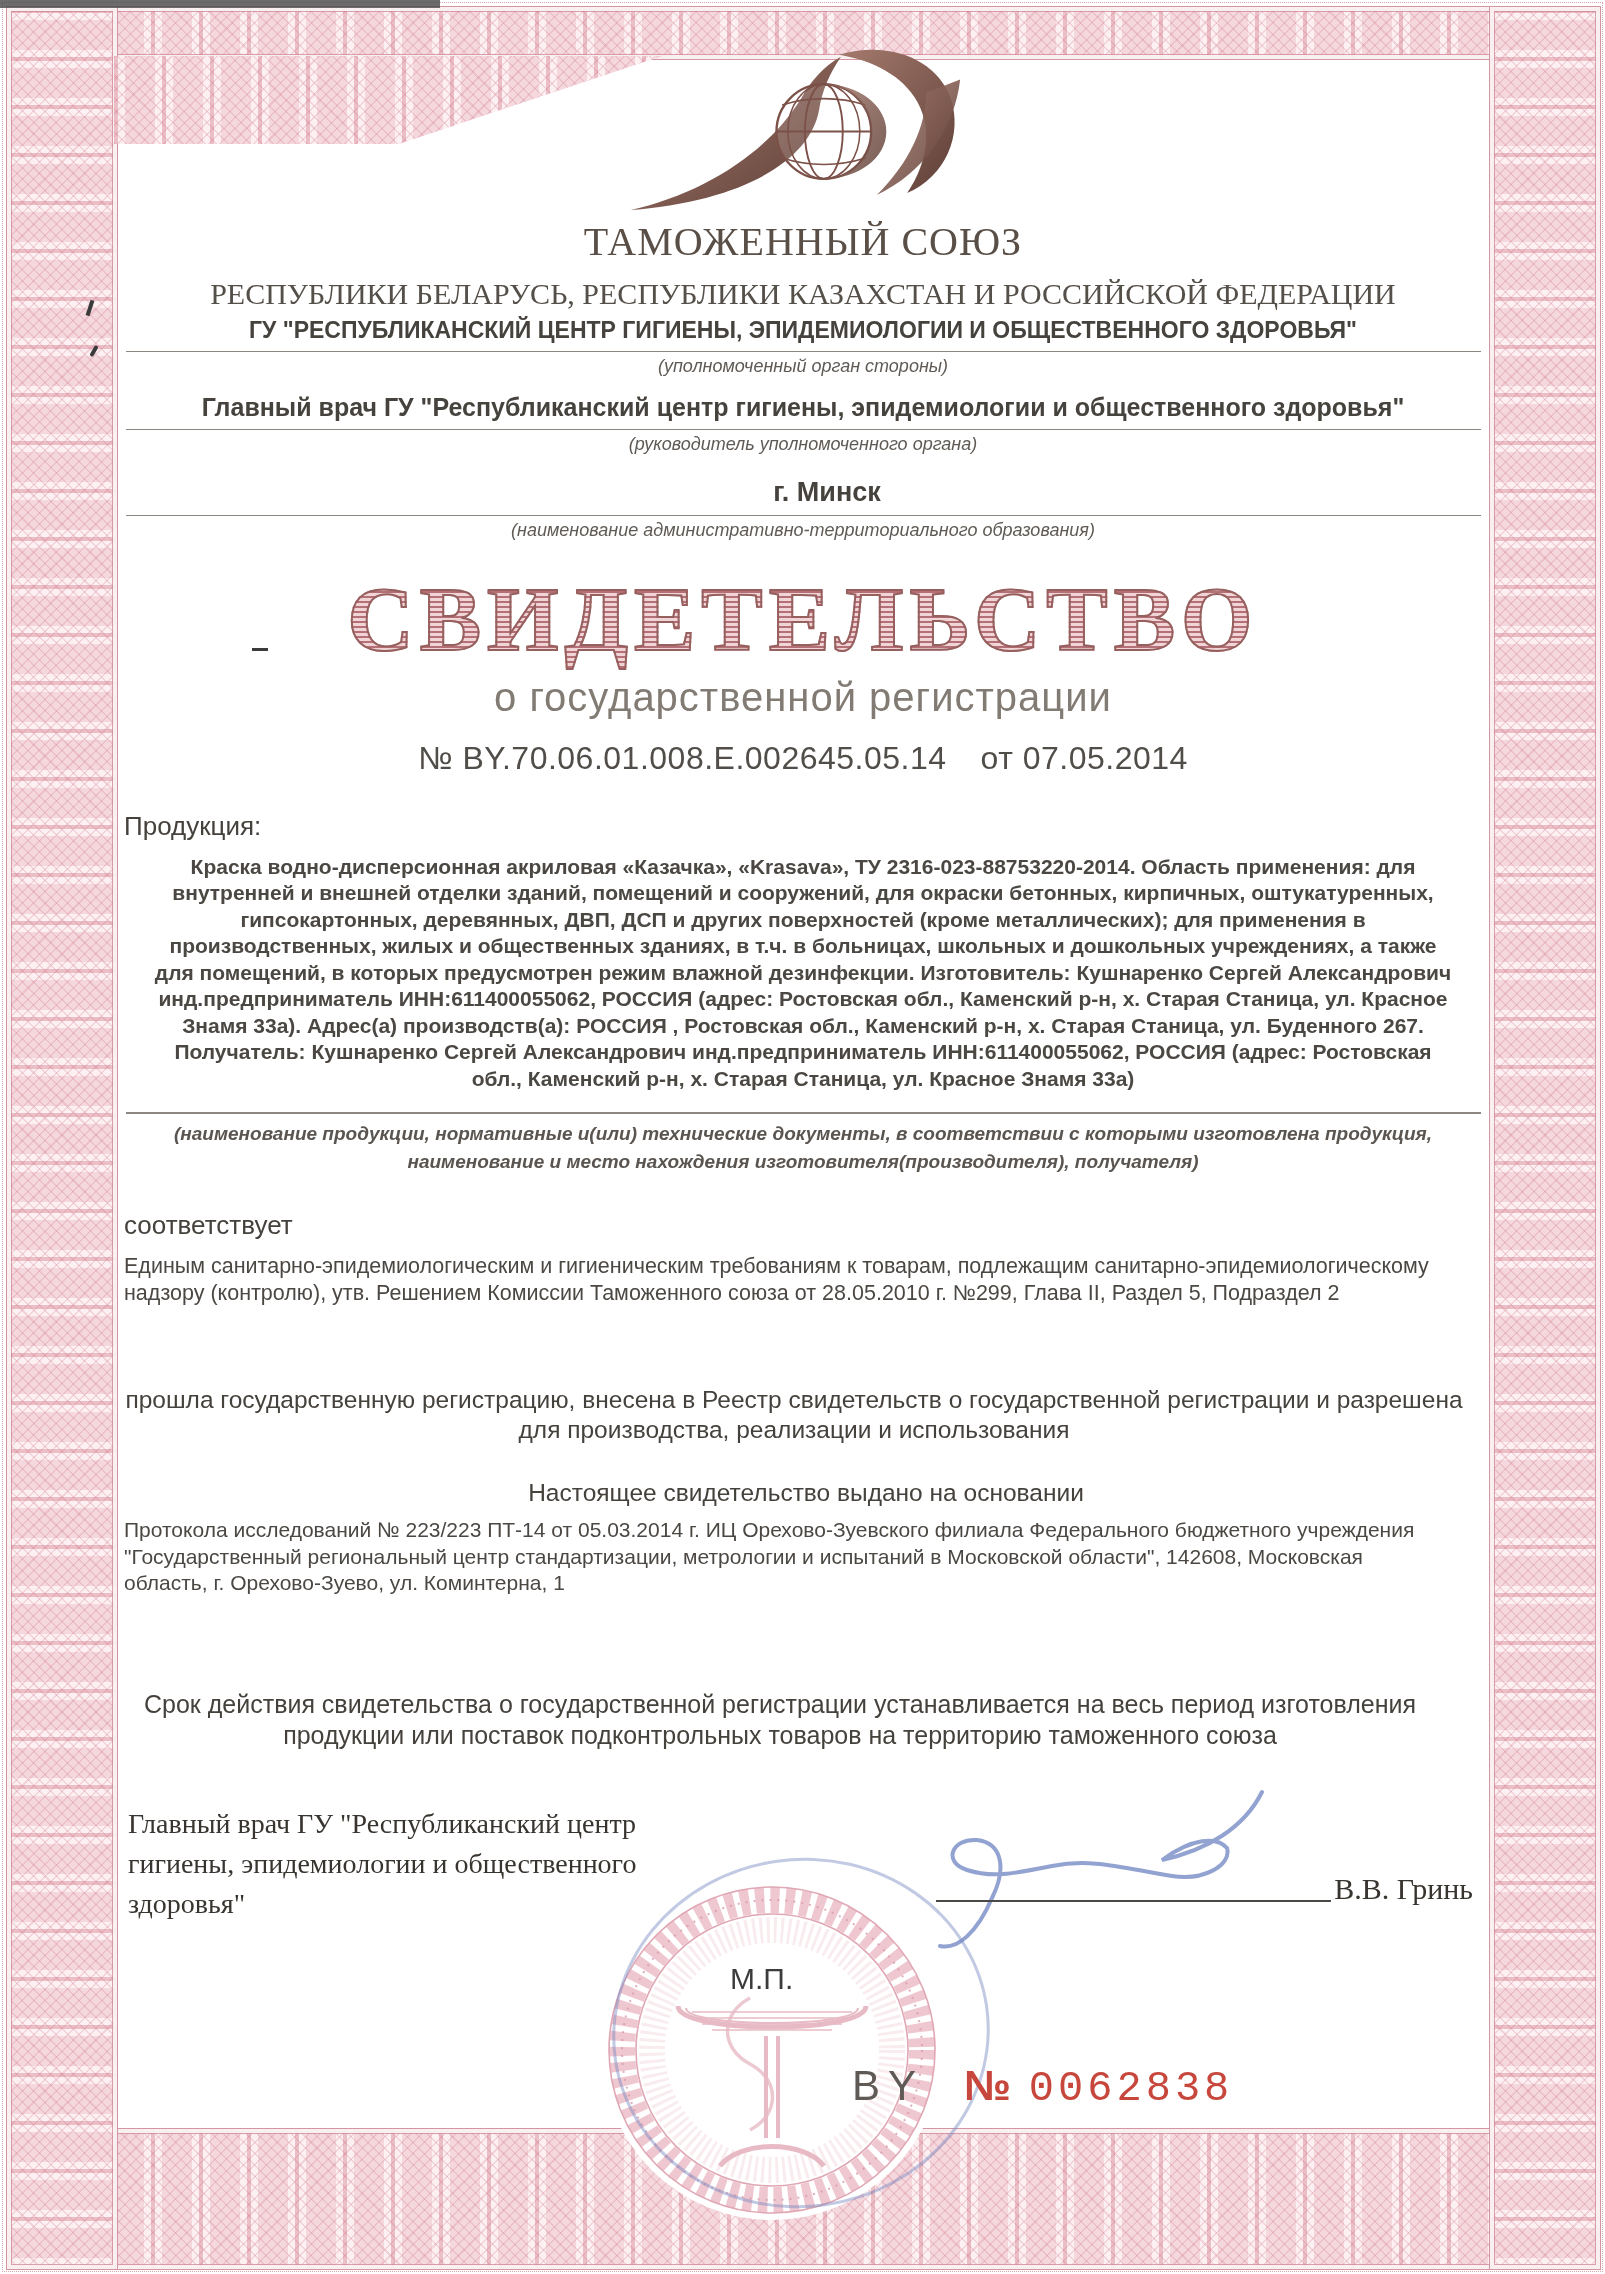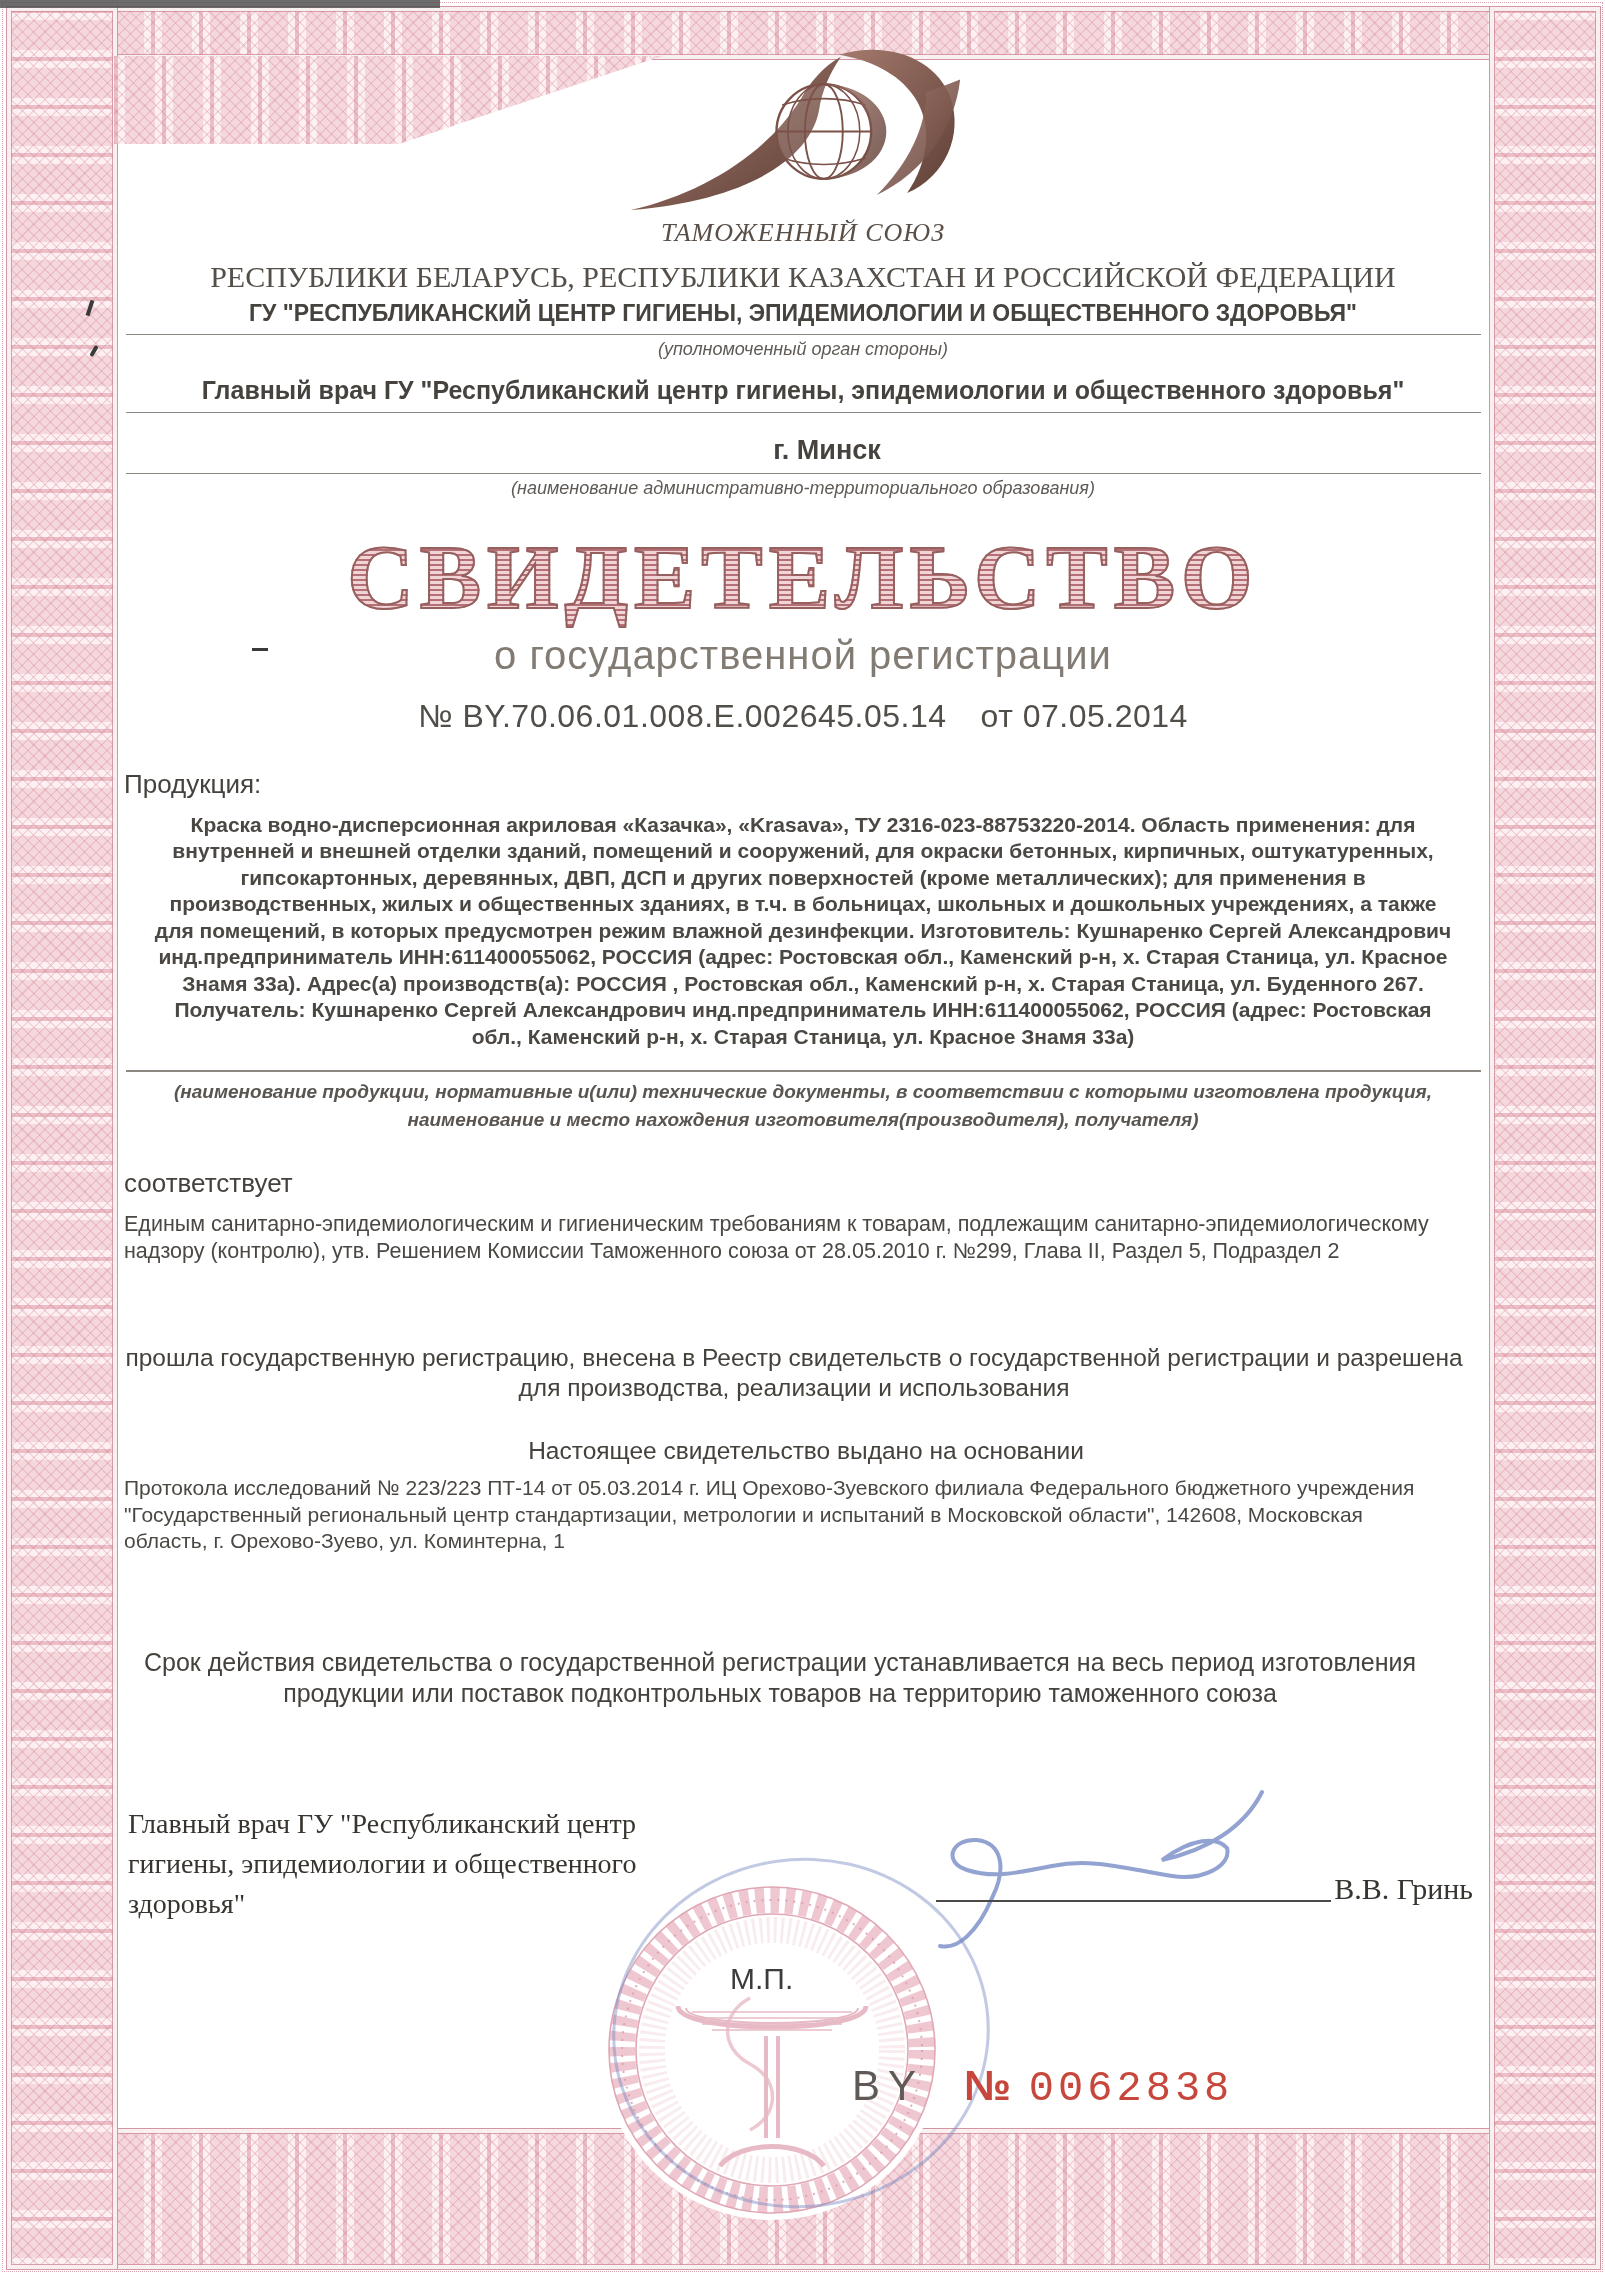--- a/index.html
+++ b/index.html
@@ -37,21 +37,21 @@
   
   .scan-top{position:absolute;left:0;top:0;width:440px;height:8px;background:#474747;opacity:.8;}
   .pen-mark{position:absolute;background:#3a3a3a;}
   .pm1{left:88px;top:300px;width:4px;height:16px;transform:rotate(18deg);}
   .pm2{left:92px;top:345px;width:4px;height:12px;transform:rotate(30deg);border-radius:2px;}
   .pm3{left:252px;top:648px;width:16px;height:3px;}
 
   
   .content{position:absolute;left:118px;top:24px;width:1370px;height:1770px;text-align:center;color:#45413c;}
   .logo{margin:10px auto 0 auto;display:block;}
-  .union-title{font-family:"Liberation Serif",serif;font-size:26px;letter-spacing:1px;color:#5a4f47;margin-top:6px;font-weight:normal;font-style:italic;}
+  .union-title{font-family:"Liberation Serif",serif;font-size:40px;letter-spacing:1px;color:#5a4f47;margin-top:6px;font-weight:normal;}
   .countries{font-family:"Liberation Serif",serif;font-size:30px;color:#544f49;margin-top:12px;white-space:nowrap;}
   .org-line{font-size:23px;font-weight:bold;color:#46423d;margin-top:6px;white-space:nowrap;}
   .rule{border:none;border-top:2px solid #8d8781;width:1355px;margin:7px auto 0 auto;height:0;}
   .rule.thin{border-top-width:1px;}
   .caption{font-style:italic;font-size:18px;color:#5f5a55;margin-top:4px;}
   .head-line{font-size:25px;font-weight:bold;color:#46423d;margin-top:16px;white-space:nowrap;}
   .city{font-size:27px;font-weight:bold;color:#46423d;margin-top:22px;margin-left:48px;}
   .big-title{
     font-family:"Liberation Serif",serif;font-weight:bold;font-size:92px;letter-spacing:6px;
     margin-top:26px;line-height:1.15;color:#b07f7d;
@@ -131,20 +131,21 @@
     </svg>
 
     <div class="union-title">ТАМОЖЕННЫЙ СОЮЗ</div>
     <div class="countries">РЕСПУБЛИКИ БЕЛАРУСЬ, РЕСПУБЛИКИ КАЗАХСТАН И РОССИЙСКОЙ ФЕДЕРАЦИИ</div>
     <div class="org-line">ГУ "РЕСПУБЛИКАНСКИЙ ЦЕНТР ГИГИЕНЫ, ЭПИДЕМИОЛОГИИ И ОБЩЕСТВЕННОГО ЗДОРОВЬЯ"</div>
     <hr class="rule thin">
     <div class="caption">(уполномоченный орган стороны)</div>
 
     <div class="head-line">Главный врач ГУ "Республиканский центр гигиены, эпидемиологии и общественного здоровья"</div>
     <hr class="rule thin">
+    <div class="caption">(руководитель уполномоченного органа)</div>
 
     <div class="city">г. Минск</div>
     <hr class="rule thin">
     <div class="caption">(наименование административно-территориального образования)</div>
 
     <div class="big-title">СВИДЕТЕЛЬСТВО</div>
     <div class="sub-title">о государственной регистрации</div>
     <div class="number-line">
       <span>№ BY.70.06.01.008.Е.002645.05.14</span><span class="date-part">от 07.05.2014</span>
     </div>

